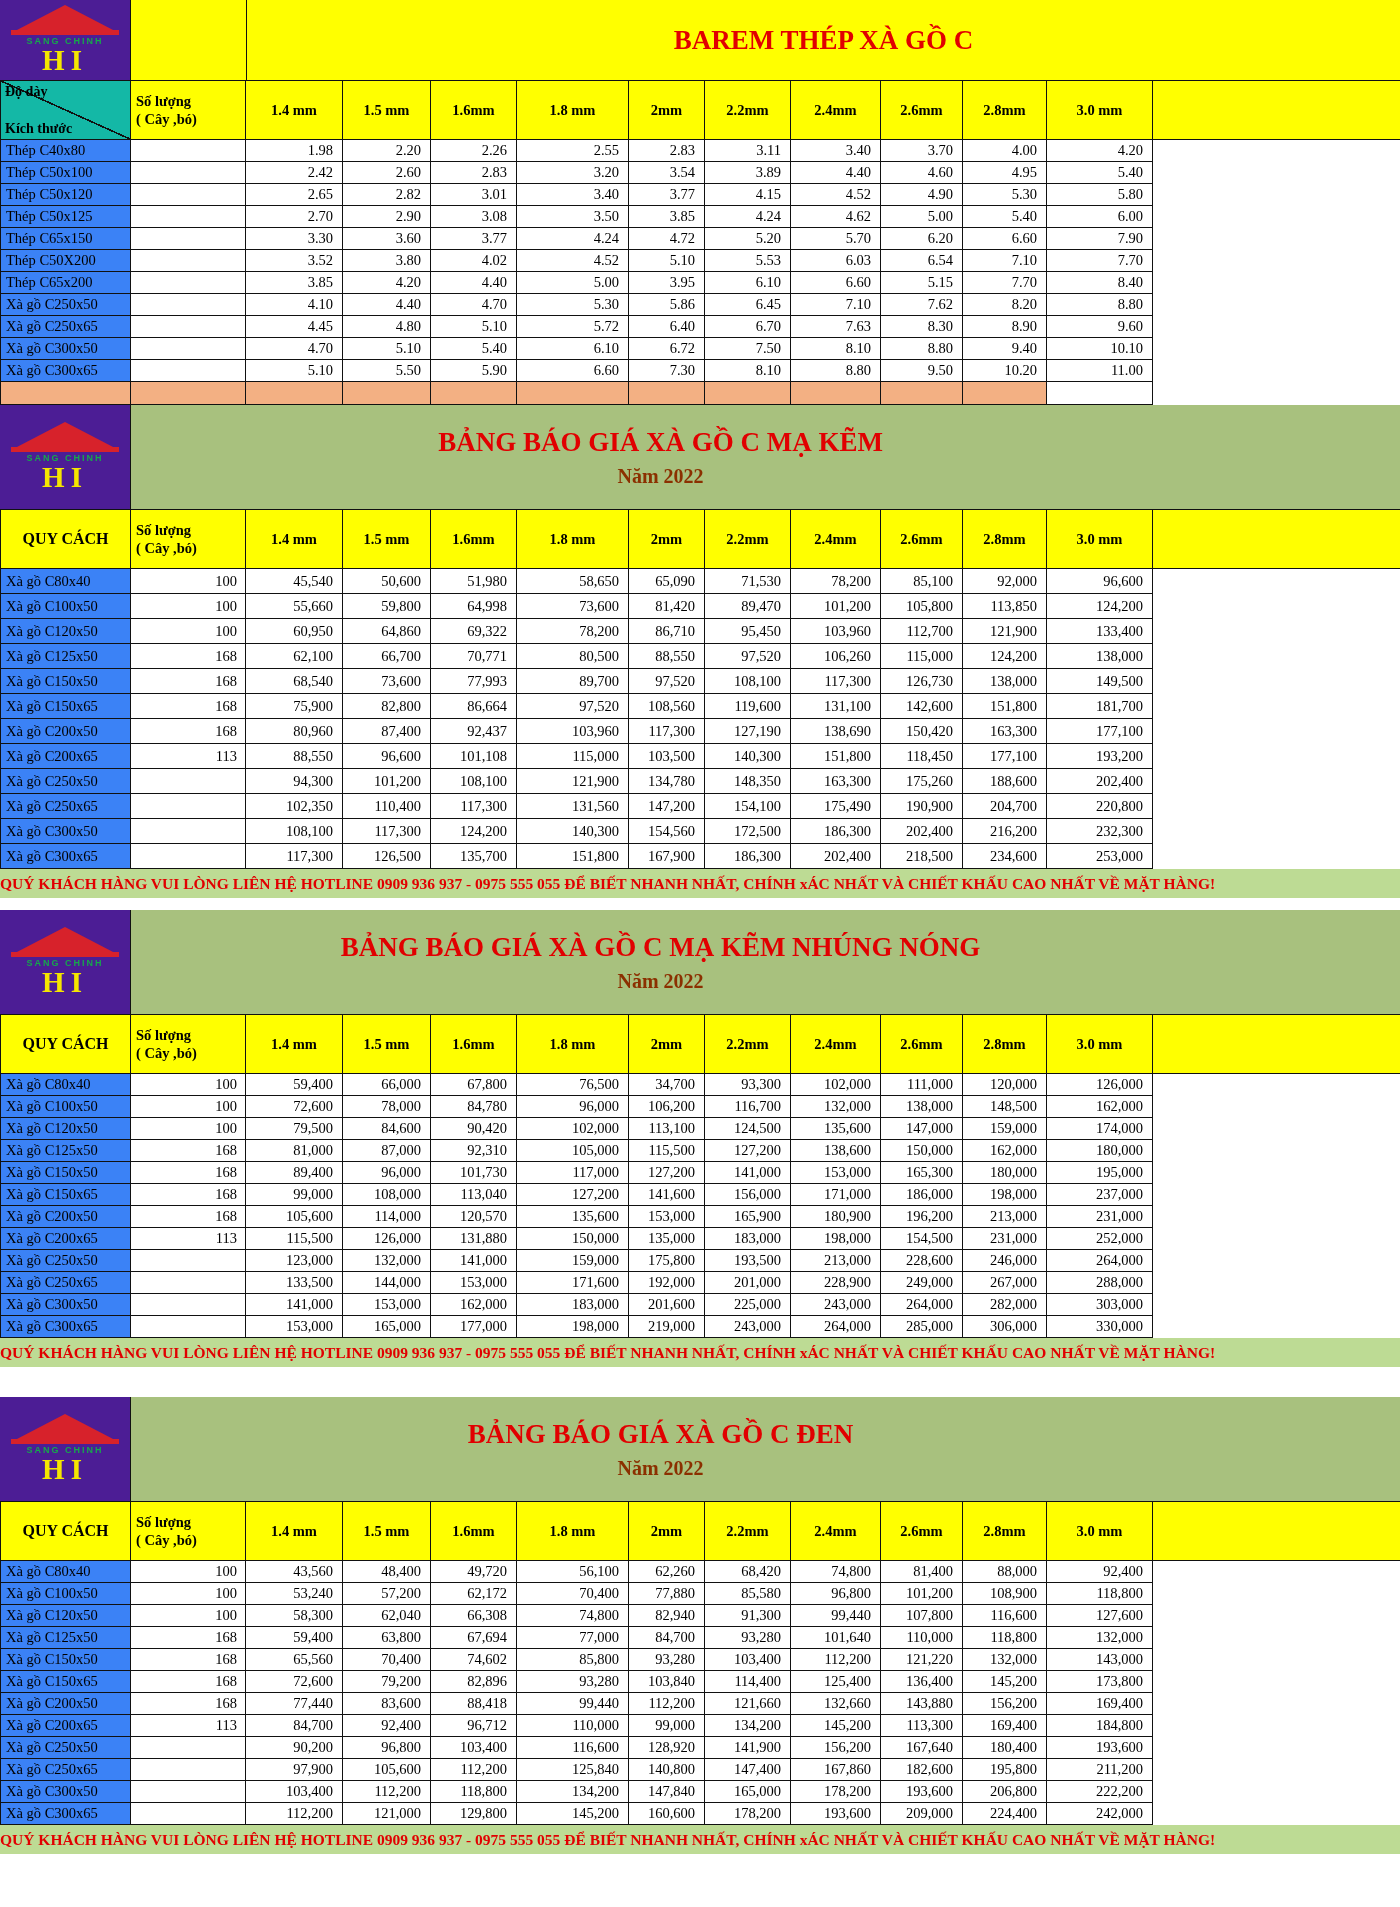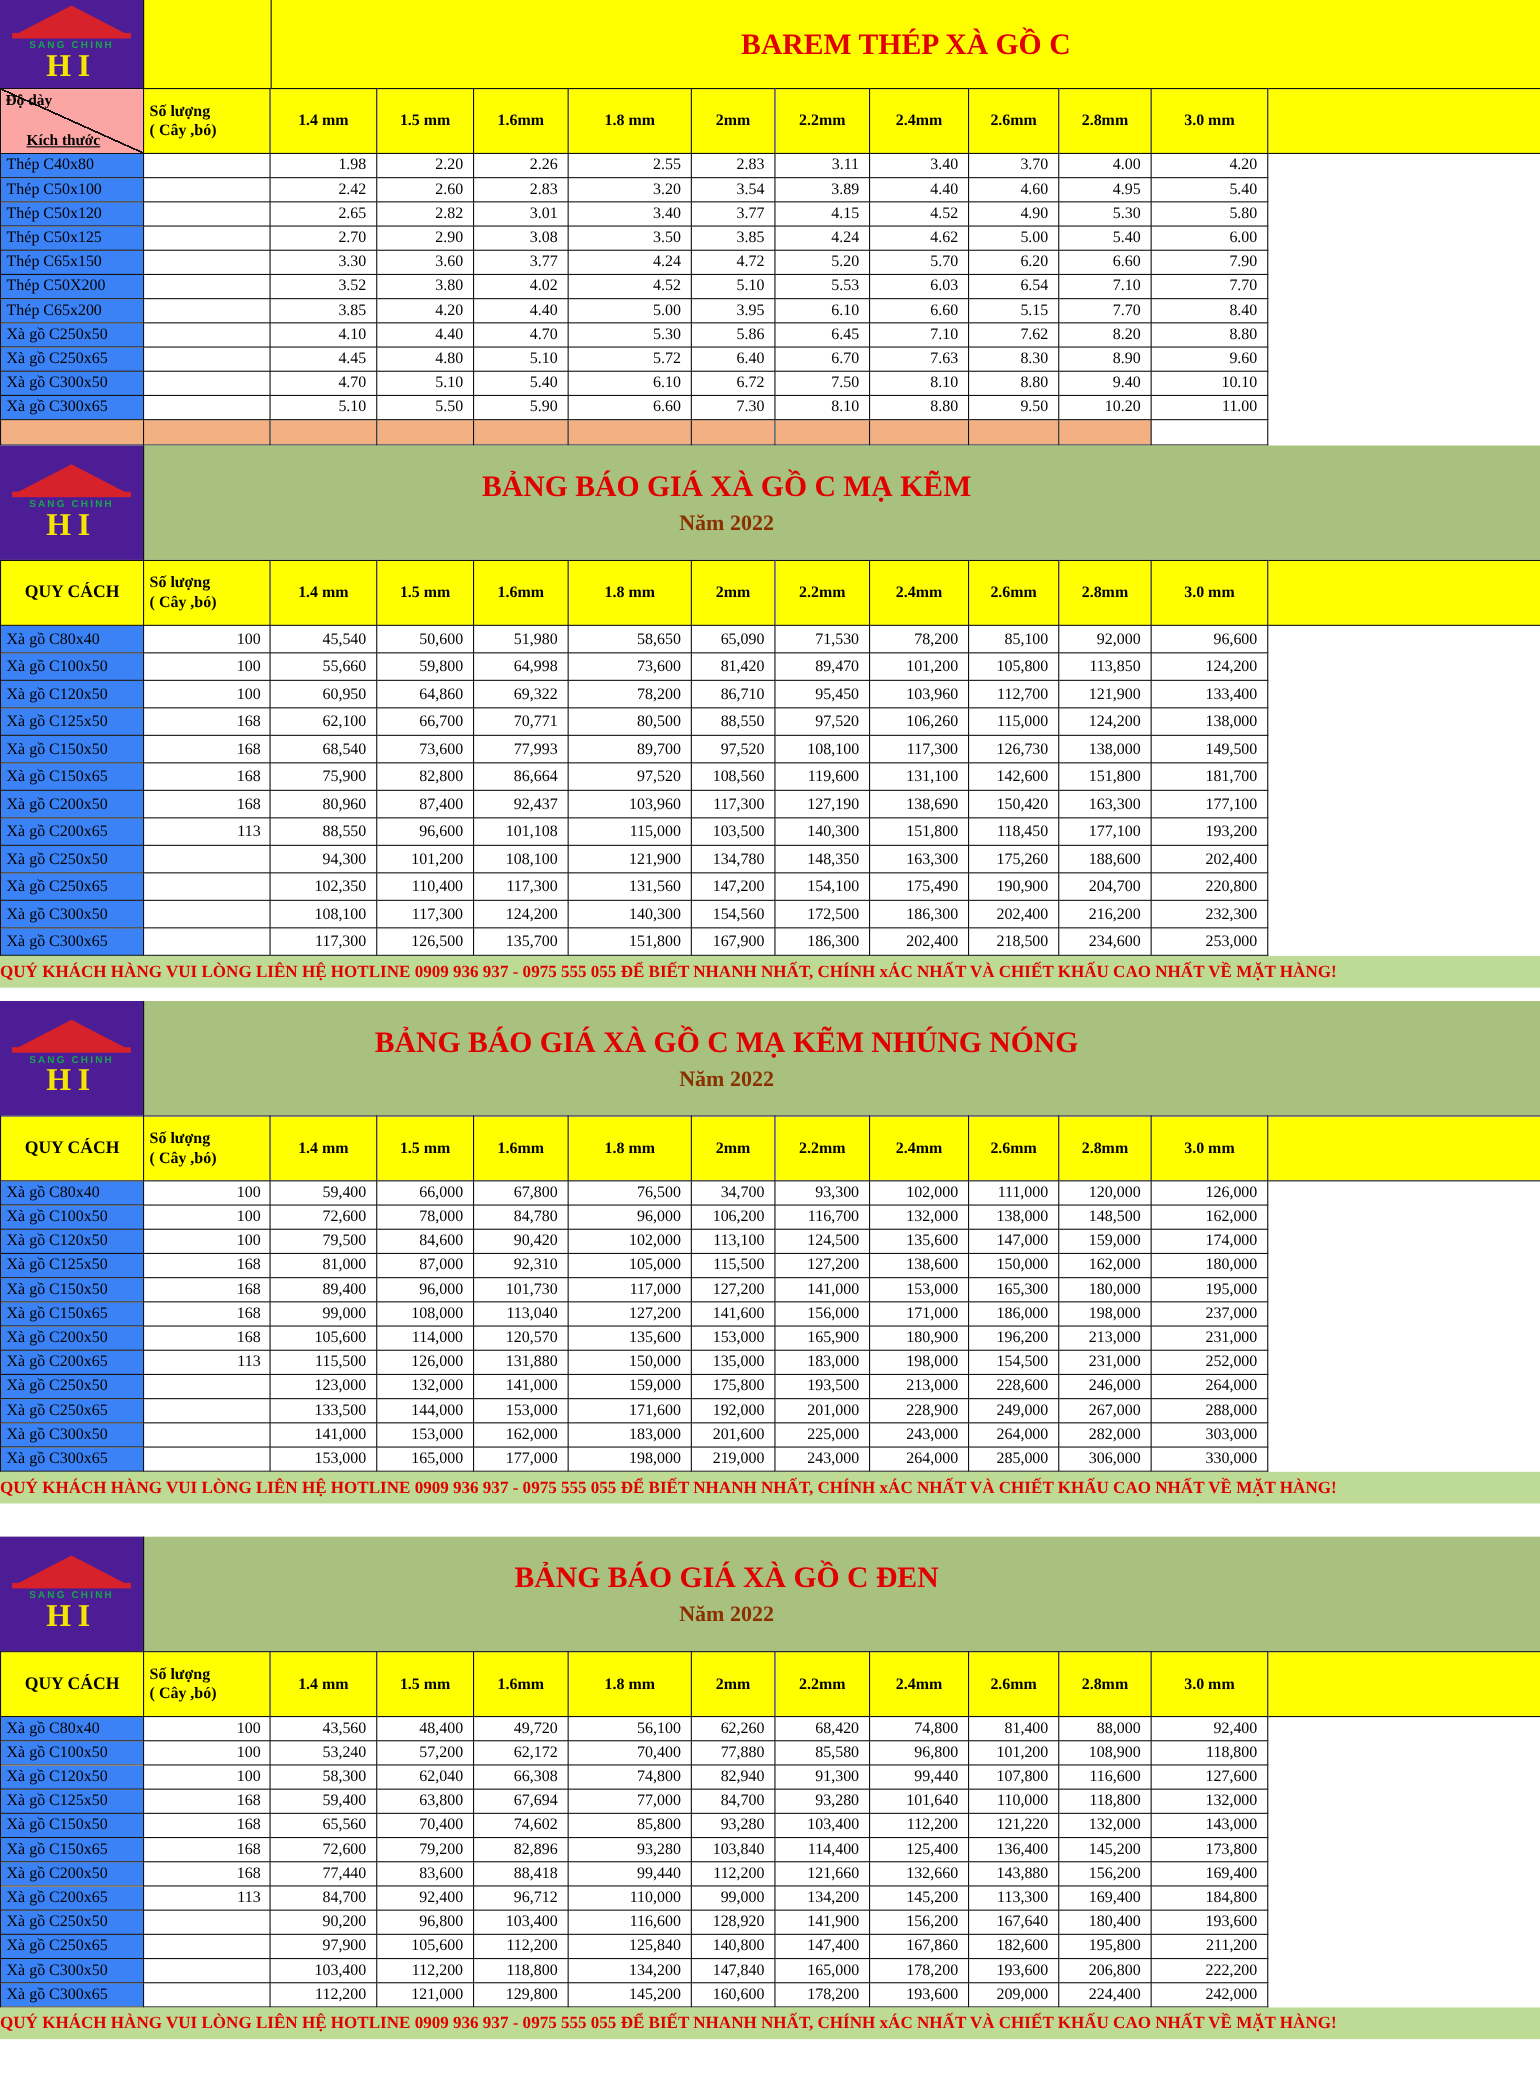--- a/index.html
+++ b/index.html
@@ -24,25 +24,25 @@
   .title{color:#E10000;font-weight:bold;font-size:27px;white-space:nowrap;}
   .year{color:#8B3000;font-weight:bold;font-size:20px;margin-top:7px;}
 
   
   table{border-collapse:collapse;table-layout:fixed;width:1400px;background:#fff;}
   td,th{border:1px solid #111;font-size:14.5px;overflow:hidden;white-space:nowrap;padding:0;}
   th.colhead{background:#FFFF00;font-weight:bold;height:58px;text-align:center;}
   th.qtyhead{text-align:left;margin-left:36px;}
   th.qtyhead div{padding-left:5px;line-height:1.25;}
   th.quycach{font-size:16px;}
-  th.corner{background:#fca5a5;position:relative;}
+  th.corner{background:#14b8a6;position:relative;}
   .corner .diag{position:absolute;inset:0;
      background:linear-gradient(to top right,transparent calc(50% - 0.8px),#111 calc(50% - 0.8px),#111 calc(50% + 0.8px),transparent calc(50% + 0.8px));}
   .corner .c-top{position:absolute;top:3px;left:4px;font-weight:bold;font-size:14px;}
-  .corner .c-bot{position:absolute;bottom:2px;left:4px;font-weight:bold;font-size:14px;text-decoration:underline;margin-left:19px;}
+  .corner .c-bot{position:absolute;bottom:2px;left:4px;font-weight:bold;font-size:14px;}
   td.label{background:#3b82f6;text-align:left;padding-left:5px;}
   td.qty{text-align:right;padding-right:8px;}
   td.val{text-align:right;padding-right:9px;}
   td.val.hl{color:#E10000;}
   td.filler,th.filler-h{border:none;background:#fff;}
   th.filler-h{background:#FFFF00;border-top:1px solid #111;border-bottom:1px solid #111;border-left:1px solid #111;}
   td.salmon{background:#F3B083;}
   td.spacer-white{background:#fff;}
   .s0 tbody td{height:21px;}
   .s1 tbody td{height:24px;}

